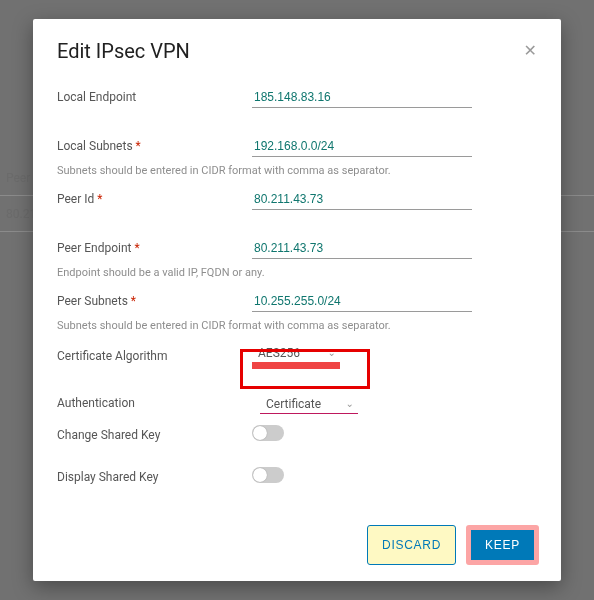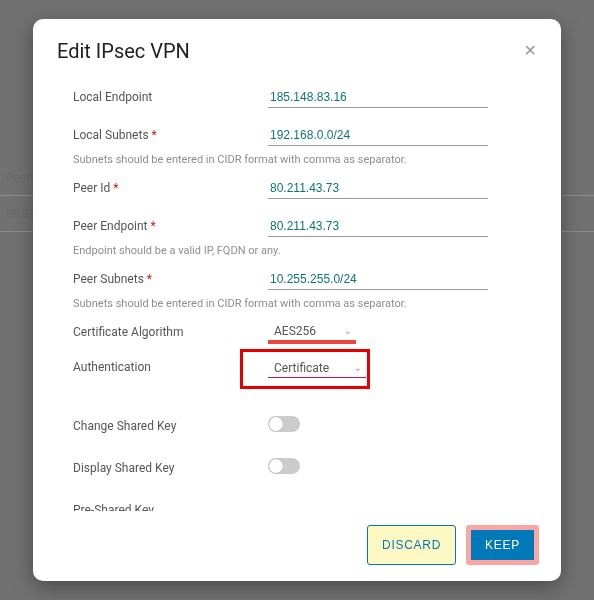--- a/index.html
+++ b/index.html
@@ -1,39 +1,39 @@
 <!DOCTYPE html>
 <html><head>
 <meta charset="utf-8">
 <style>
   * { box-sizing: border-box; margin: 0; padding: 0; }
   html, body { width: 594px; height: 600px; font-family: -apple-system, BlinkMacSystemFont, "Segoe UI", Roboto, Helvetica, Arial, sans-serif; }
   body { background: #717171; display: flex; align-items: center; justify-content: center; overflow: hidden; }
   .bg-table { position: absolute; top: 160px; left: 0; right: 0; height: 80px; color: #6b6b6b; font-size: 12px; }
   .bg-table .hdr { height: 36px; border-bottom: 1px solid #8b8b8b; display: flex; align-items: center; padding-left: 6px; }
   .bg-table .row { height: 36px; display: flex; align-items: center; padding-left: 6px; border-bottom: 1px solid #8b8b8b; }
-  .modal { position: relative; width: 528px; height: 562px; background: #fff; border-radius: 10px; box-shadow: 0 6px 20px rgba(0,0,0,0.35); display: flex; flex-direction: column; }
+  .modal { position: relative; width: 528px; height: 562px; background: #fff; border-radius: 2px; box-shadow: 0 6px 20px rgba(0,0,0,0.35); display: flex; flex-direction: column; }
   .modal-header { padding: 20px 24px 12px 24px; display: flex; justify-content: space-between; align-items: center; }
   .modal-title { font-size: 20px; color: #212121; font-weight: 400; }
   .close-icon { color: #9a9a9a; font-size: 16px; cursor: pointer; line-height: 1; }
   .modal-body { flex: 1; position: relative; overflow: hidden; }
-  .scroll-area { position: absolute; top: 0; left: 0; right: 0; bottom: 0; overflow-y: scroll; padding: 0 24px 8px 40px; }
+  .scroll-area { position: absolute; top: 0; left: 0; right: 0; bottom: 0; overflow-y: scroll; padding: 0 24px 8px 24px; }
   .scroll-area::-webkit-scrollbar { width: 16px; }
   .scroll-area::-webkit-scrollbar-track { background: #f3f3f3; }
   .scroll-area::-webkit-scrollbar-thumb { background: #c4c4c4; border-radius: 0; }
   .scroll-area::-webkit-scrollbar-button:single-button { height: 16px; background: #f3f3f3; }
-  .form-row { display: flex; align-items: center; margin-top: 14px; min-height: 24px; }
+  .form-row { display: flex; align-items: center; margin-top: 25px; min-height: 24px; }
   .form-row.tight { margin-top: 10px; }
   .label-col { width: 195px; font-size: 12px; color: #565656; flex-shrink: 0; }
   .label-col .req { color: #c92100; margin-left: 3px; }
   .input-col { flex: 1; }
   .input-col input[type=text] { width: 100%; max-width: 220px; border: none; border-bottom: 1px solid #9a9a9a; font-size: 12px; padding: 3px 2px; background: transparent; outline: none; color: #0f766e; }
   .input-col input.blank { color: transparent; }
   .helper { font-size: 11px; color: #8e8e8e; margin-top: 6px; margin-bottom: 0; }
-  .select-wrap { position: relative; display: inline-block; min-width: 88px; border-bottom: 4px solid #ef4444; font-size: 12px; color: #565656; padding: 2px 18px 2px 6px; }
+  .select-wrap { position: relative; display: inline-block; min-width: 88px; border-bottom: 7px solid #ef4444; font-size: 12px; color: #565656; padding: 2px 18px 2px 6px; }
   .select-wrap.active { border-bottom: 1px solid #be185d; }
   .select-wrap .chevron { position: absolute; right: 4px; top: 50%; transform: translateY(-55%); font-size: 10px; color: #9a9a9a; pointer-events: none; }
   .toggle { position: relative; width: 32px; height: 16px; background: #ccc; border-radius: 8px; display: inline-block; }
   .toggle .knob { position: absolute; top: 1px; left: 1px; width: 14px; height: 14px; background: #fff; border-radius: 50%; box-shadow: 0 0 1px rgba(0,0,0,0.4); }
   .highlight-box { border: 3px solid #e60000; position: absolute; pointer-events: none; }
   .modal-footer { padding: 14px 22px 16px 22px; display: flex; justify-content: flex-end; gap: 10px; }
   .btn { font-size: 12px; letter-spacing: .06em; text-transform: uppercase; padding: 8px 14px; border-radius: 3px; cursor: pointer; }
   .btn-outline { background: #fef9c3; border: 1px solid #0079b8; color: #0079b8; }
   .btn-primary { background: #0079b8; border: 5px solid #fca5a5; color: #fff; }
 </style>
@@ -89,31 +89,31 @@
       <div class="form-row tight">
         <div class="label-col">Certificate Algorithm</div>
         <div class="input-col">
           <div class="select-wrap">
             <span>AES256</span>
             <span class="chevron">⌄</span>
           </div>
         </div>
       </div>
 
-      <div class="form-row" style="margin-top:11px; position:relative;">
+      <div class="form-row" style="margin-top:22px; position:relative;gap:8px;">
         <div class="label-col">Authentication</div>
         <div class="input-col">
           <div class="select-wrap active" style="min-width:98px;">
             <span>Certificate</span>
             <span class="chevron">⌄</span>
           </div>
         </div>
       </div>
 
-      <div class="form-row" style="margin-top:35px;">
+      <div class="form-row" style="margin-top:8px;">
         <div class="label-col">Change Shared Key</div>
         <div class="input-col">
           <div class="toggle"><div class="knob"></div></div>
         </div>
       </div>
 
       <div class="form-row" style="margin-top:18px;">
         <div class="label-col">Display Shared Key</div>
         <div class="input-col">
           <div class="toggle"><div class="knob"></div></div>

